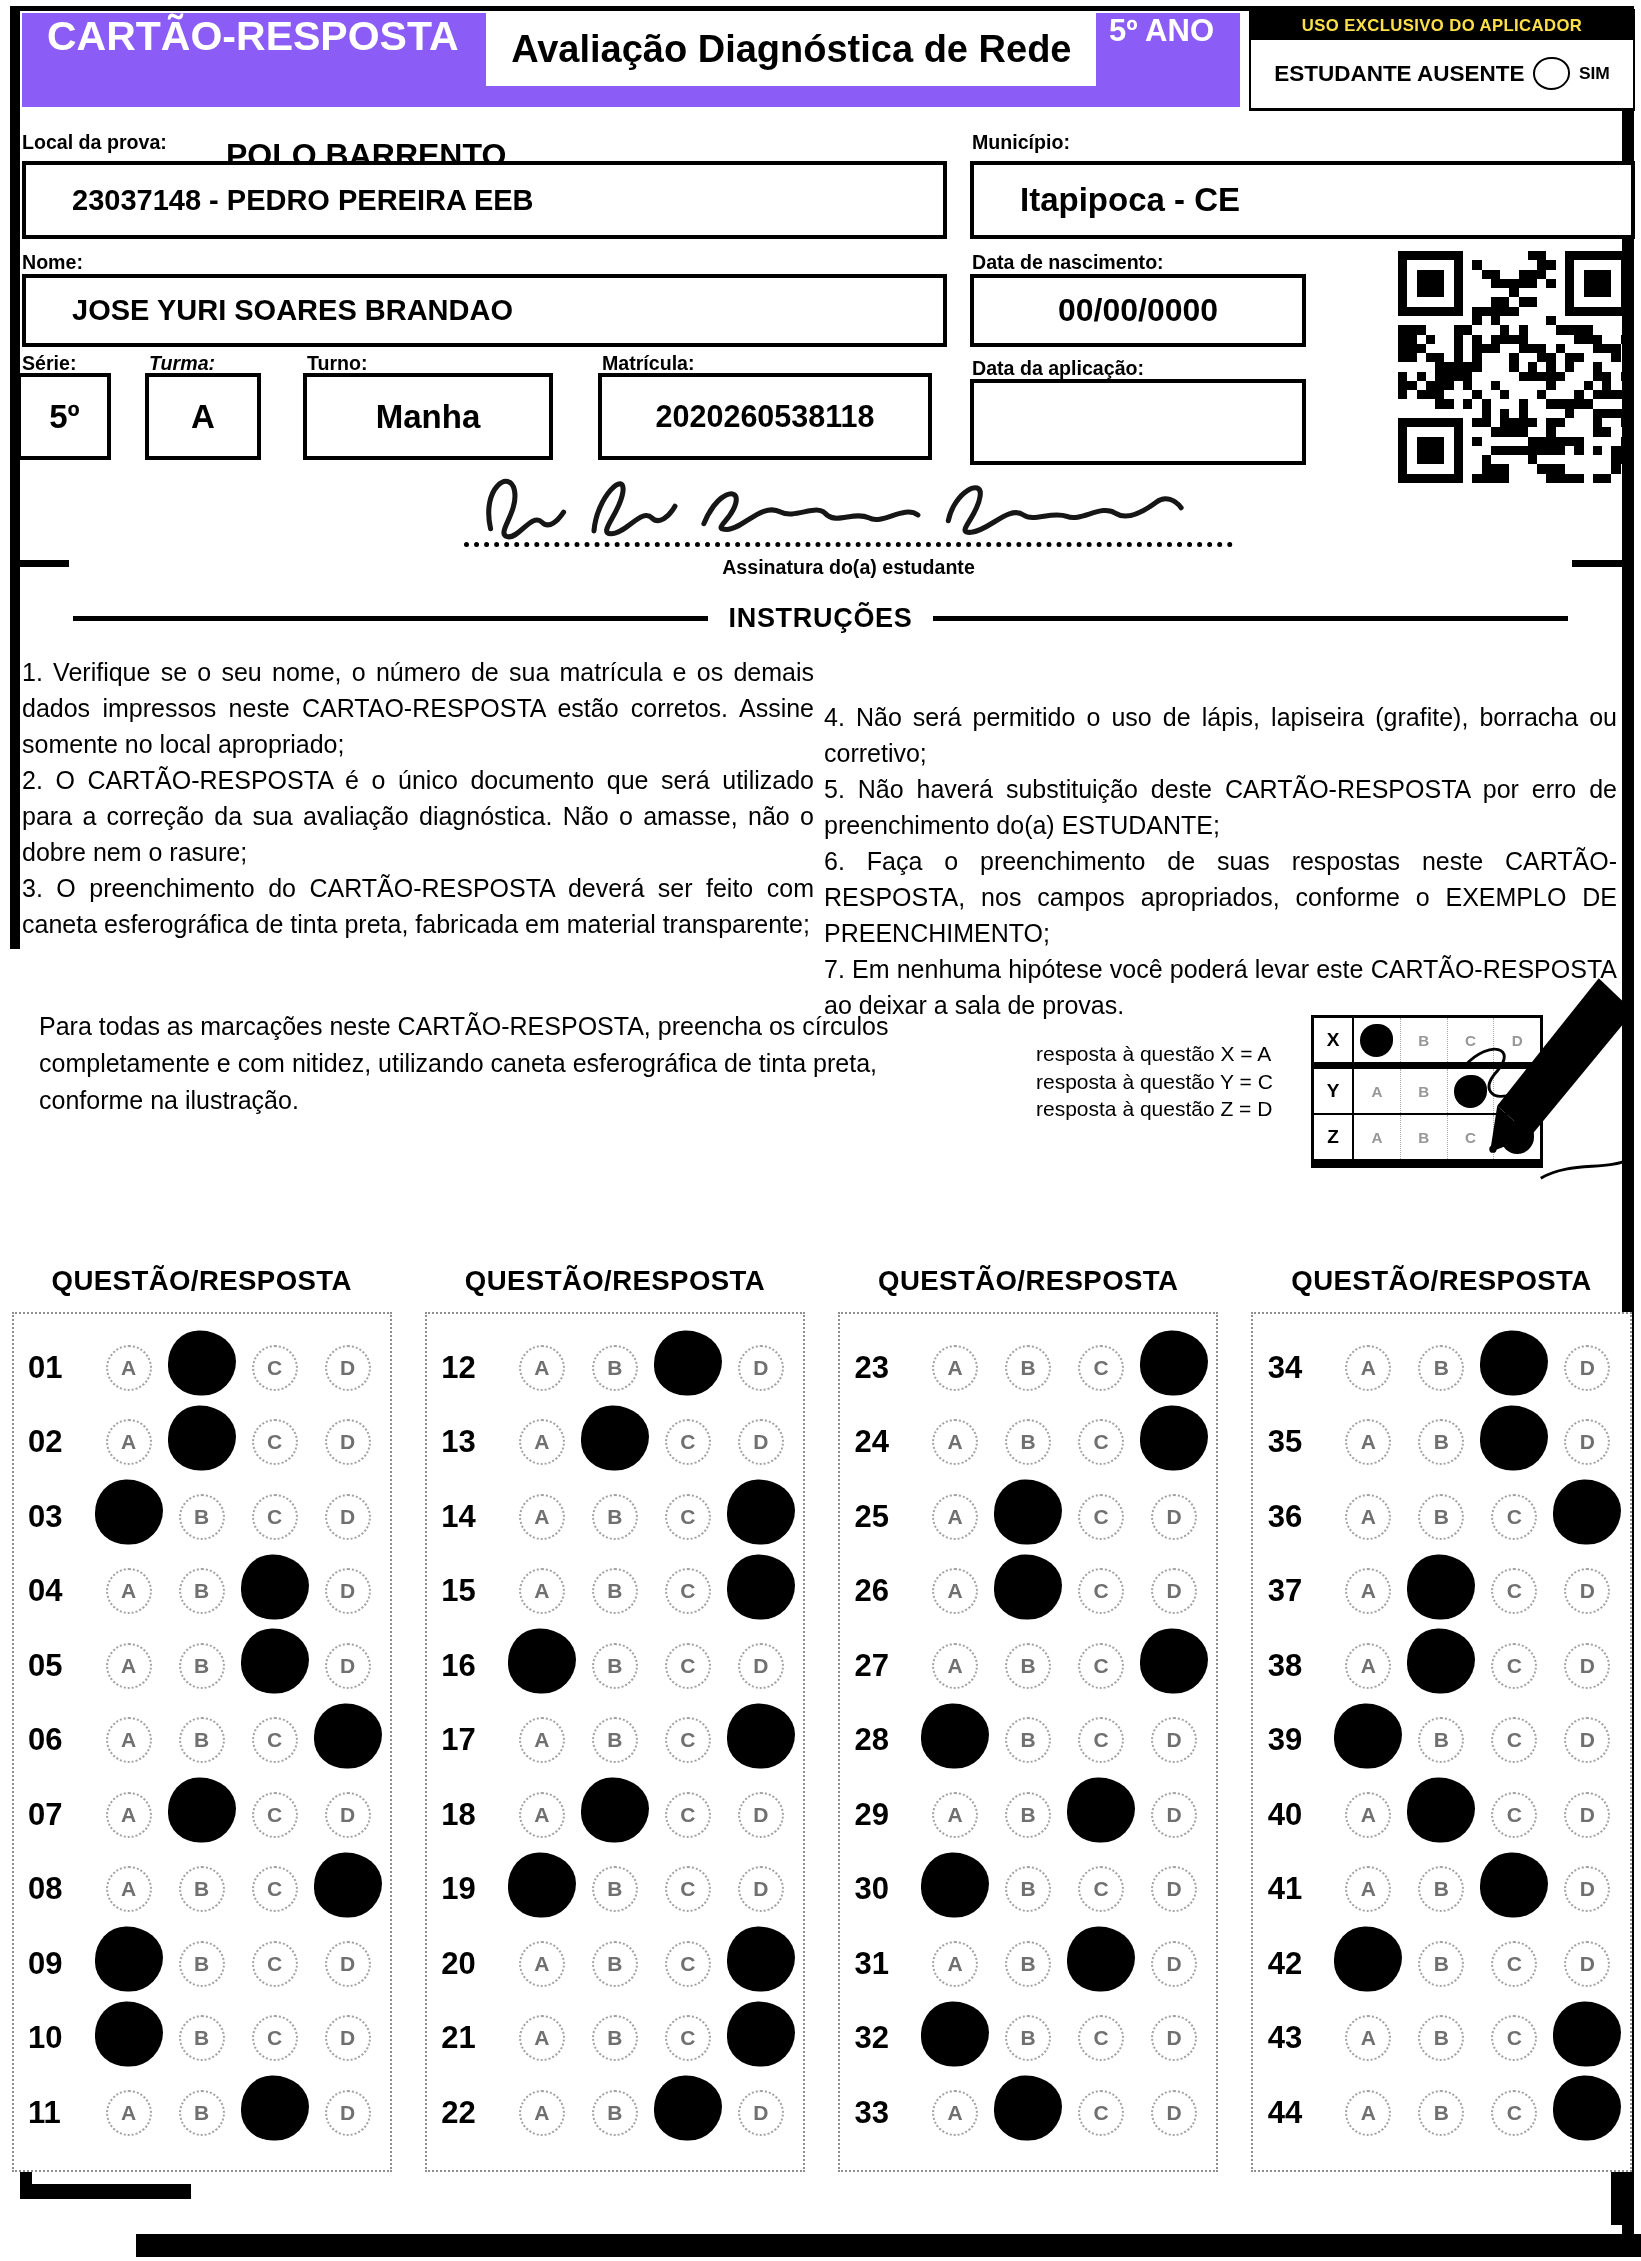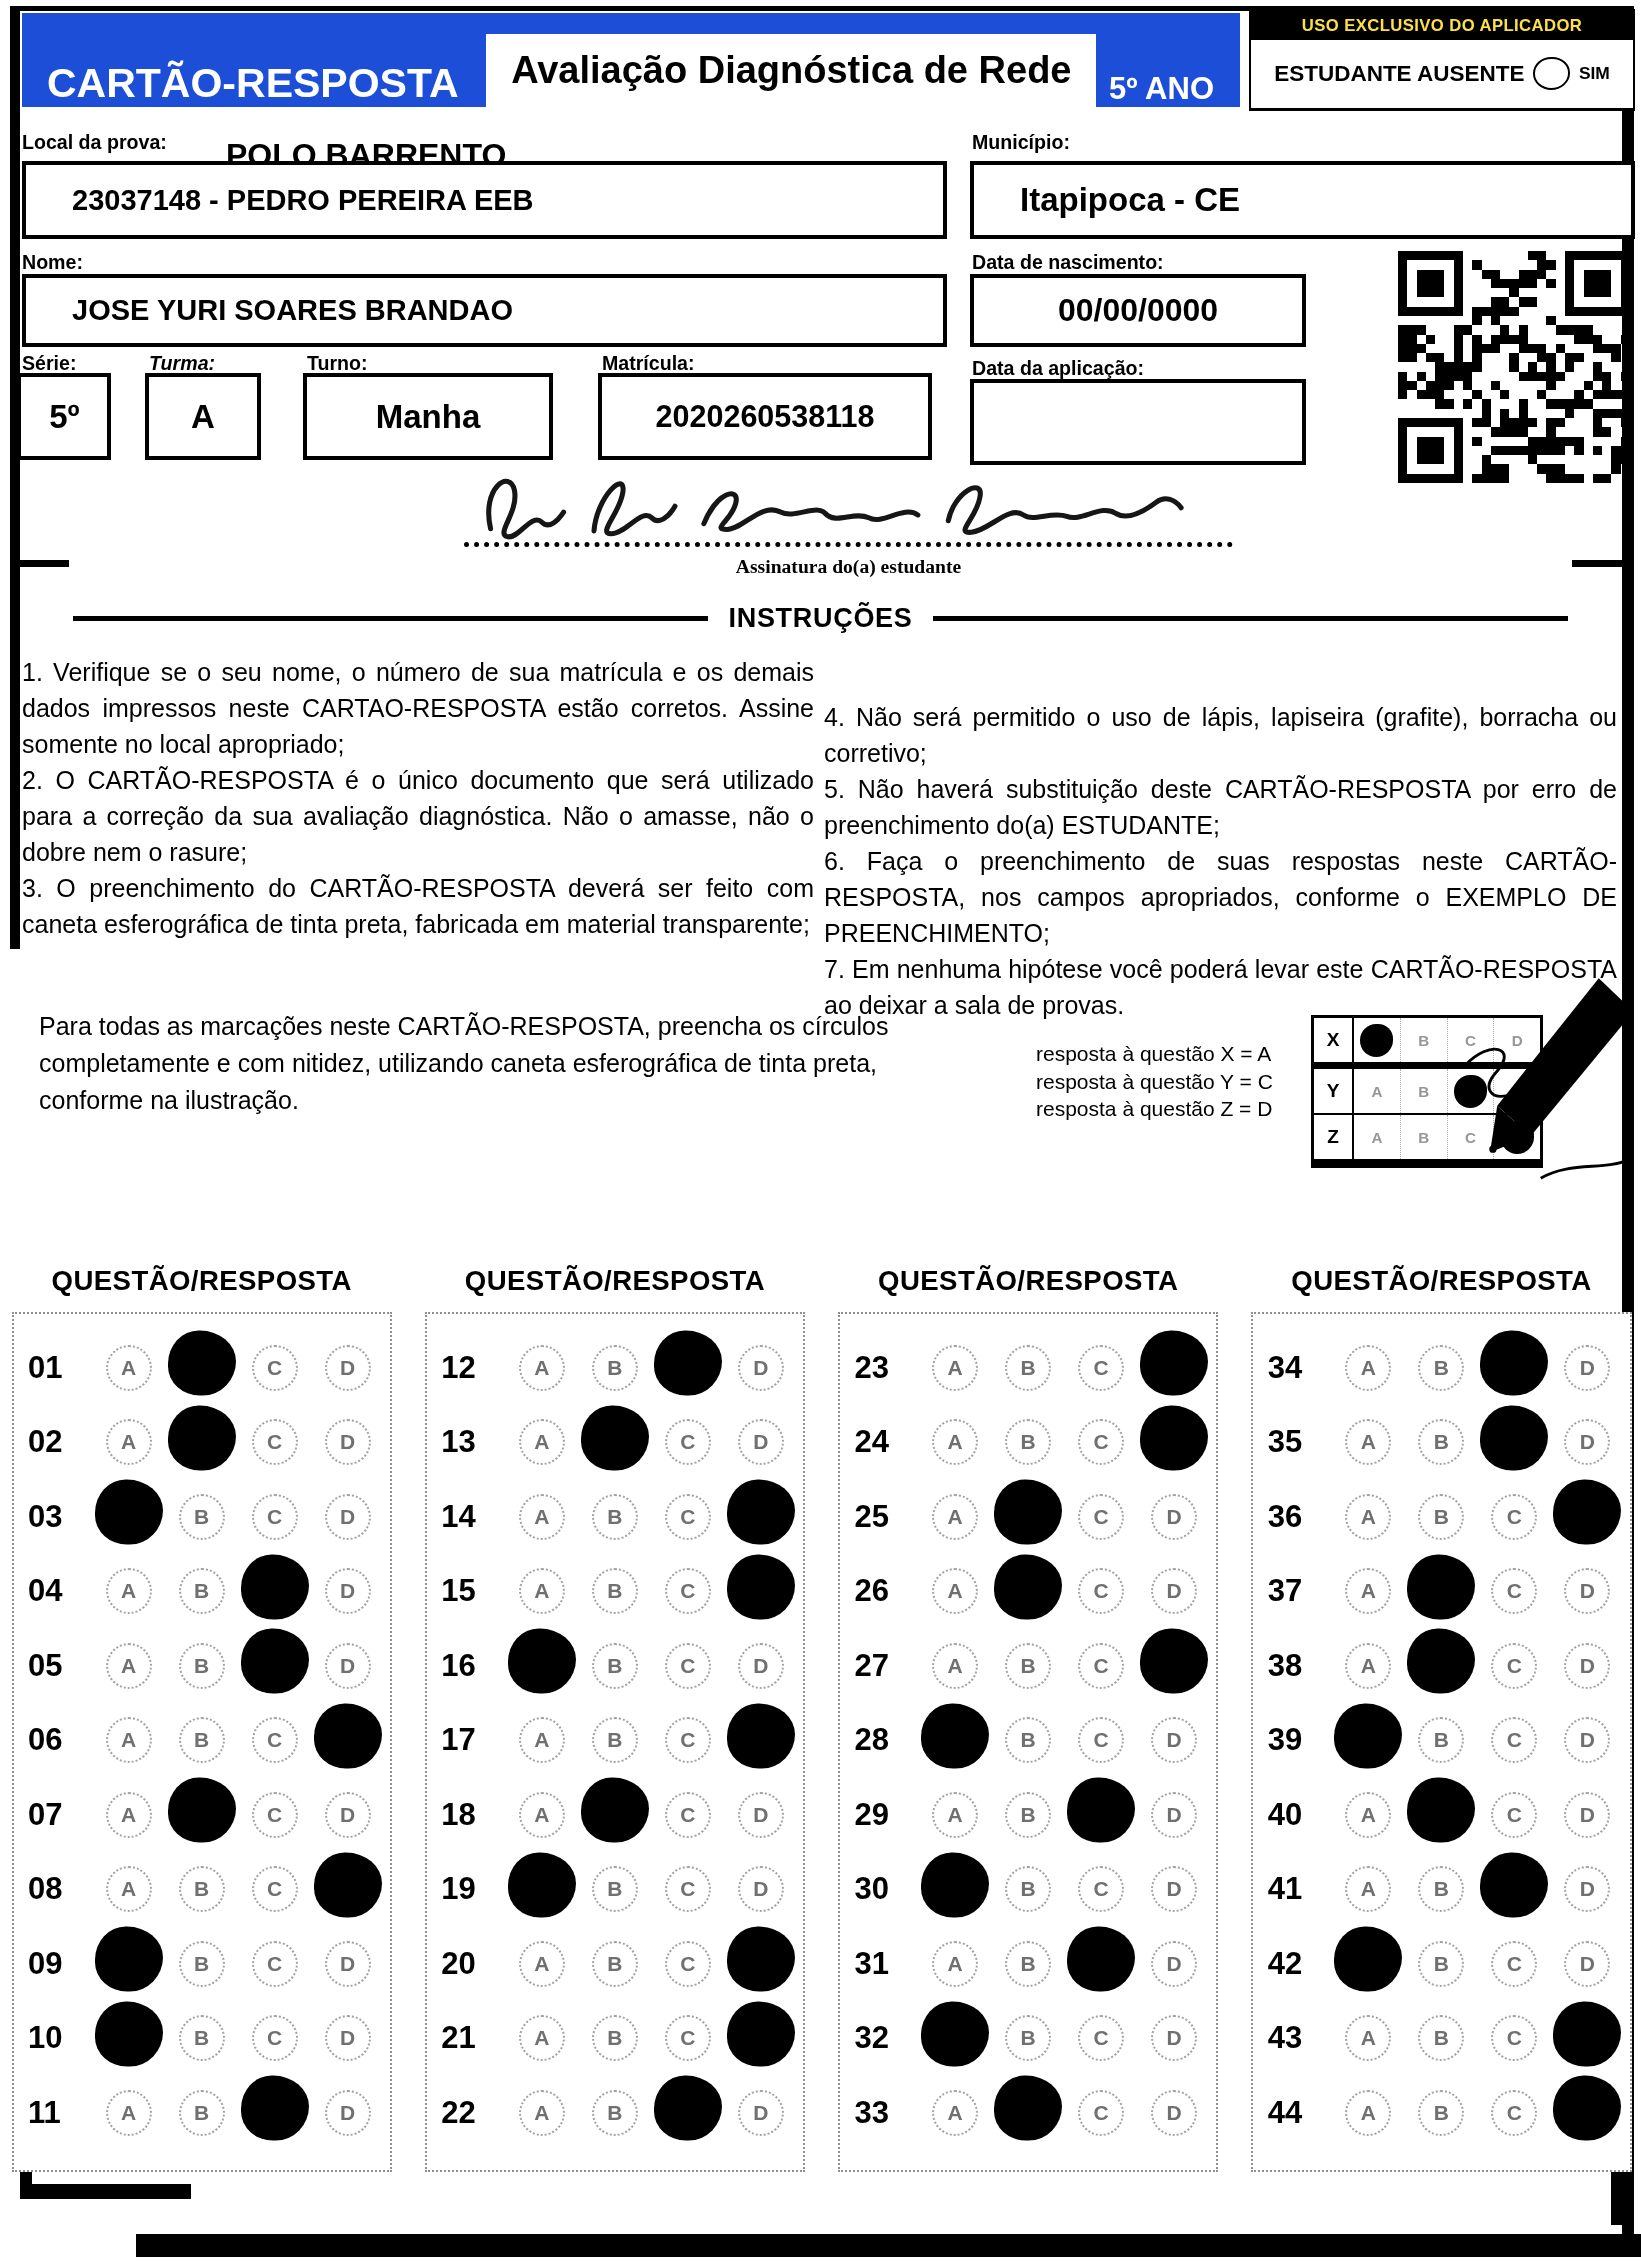--- a/index.html
+++ b/index.html
@@ -1,22 +1,22 @@
 <!DOCTYPE html>
 <html style="font-size:11.6px"><head>
 <meta charset="utf-8">
 <style>
   html,body{margin:0;padding:0;background:#fff;}
   .page{position:relative;width:1641px;height:2261px;background:#fff;
         font-family:"Liberation Sans",sans-serif;color:#000;overflow:hidden;}
   .bar{position:absolute;background:#000;}
 
   
-  .header-bar{position:absolute;left:22px;top:13px;width:1218px;height:94px;background:#1d4ed8;
-              display:flex;align-items:flex-end;}
+  .header-bar{position:absolute;left:22px;top:13px;width:1218px;height:94px;background:#8b5cf6;
+              display:flex;align-items:flex-start;}
   .header-title{color:#fff;font-weight:bold;font-size:41px;padding-left:25px;white-space:nowrap;}
   .header-subbox{background:#fff;margin-left:27.6px;height:73px;display:flex;align-items:center;padding:0 25px;}
   .header-sub{font-size:38px;font-weight:bold;white-space:nowrap;}
   .header-grade{color:#fff;font-size:31px;font-weight:bold;margin-left:auto;padding-right:26px;white-space:nowrap;}
   .uso-box{position:absolute;left:1249px;top:8.7px;width:386px;height:102px;background:#000;border:2.2px solid #000;box-sizing:border-box;}
   .uso-title{color:#fde047;font-size:16.7px;font-weight:bold;text-align:center;height:29px;line-height:29px;letter-spacing:0.4px;}
   .uso-body{background:#fff;height:68px;display:flex;align-items:center;justify-content:center;gap:8.7px;}
   .uso-label{font-size:22.5px;font-weight:bold;}
   .uso-circle{width:33px;height:29px;border:2.9px solid #000;border-radius:50% 48% 52% 50%;}
   .uso-sim{font-size:17.4px;font-weight:bold;}
@@ -27,21 +27,21 @@
   .field-box{position:absolute;border:4.4px solid #000;box-sizing:border-box;display:flex;align-items:center;background:#fff;}
   .field-value{font-size:29px;font-weight:bold;white-space:nowrap;}
   .pl{padding-left:46px;}
   .ctr{justify-content:center;}
 
   .qr{position:absolute;left:1398px;top:251px;width:232px;height:232px;}
 
   
   .sig-svg{position:absolute;left:464px;top:460px;width:769px;height:94px;}
   .sig-line{position:absolute;left:464px;top:542px;width:769px;height:0;border-bottom:5.8px dotted #000;}
-  .sig-label{position:absolute;left:464px;top:556px;width:769px;text-align:center;font-size:19.6px;font-weight:bold;font-family:Liberation Serif, serif;}
+  .sig-label{position:absolute;left:464px;top:556px;width:769px;text-align:center;font-size:19.6px;font-weight:bold;}
 
   
   .mk{position:absolute;background:#000;}
 
   
   .instr-header{position:absolute;left:73px;top:603px;width:1495px;display:flex;align-items:center;gap:20.3px;}
   .instr-header .line{flex:1;height:5.1px;background:#000;}
   .instr-title{font-size:27px;font-weight:bold;letter-spacing:0.7px;}
   .instr-col{position:absolute;top:654px;}
   .instr-col p{margin:0;font-size:25px;line-height:1.44;text-align:justify;}

